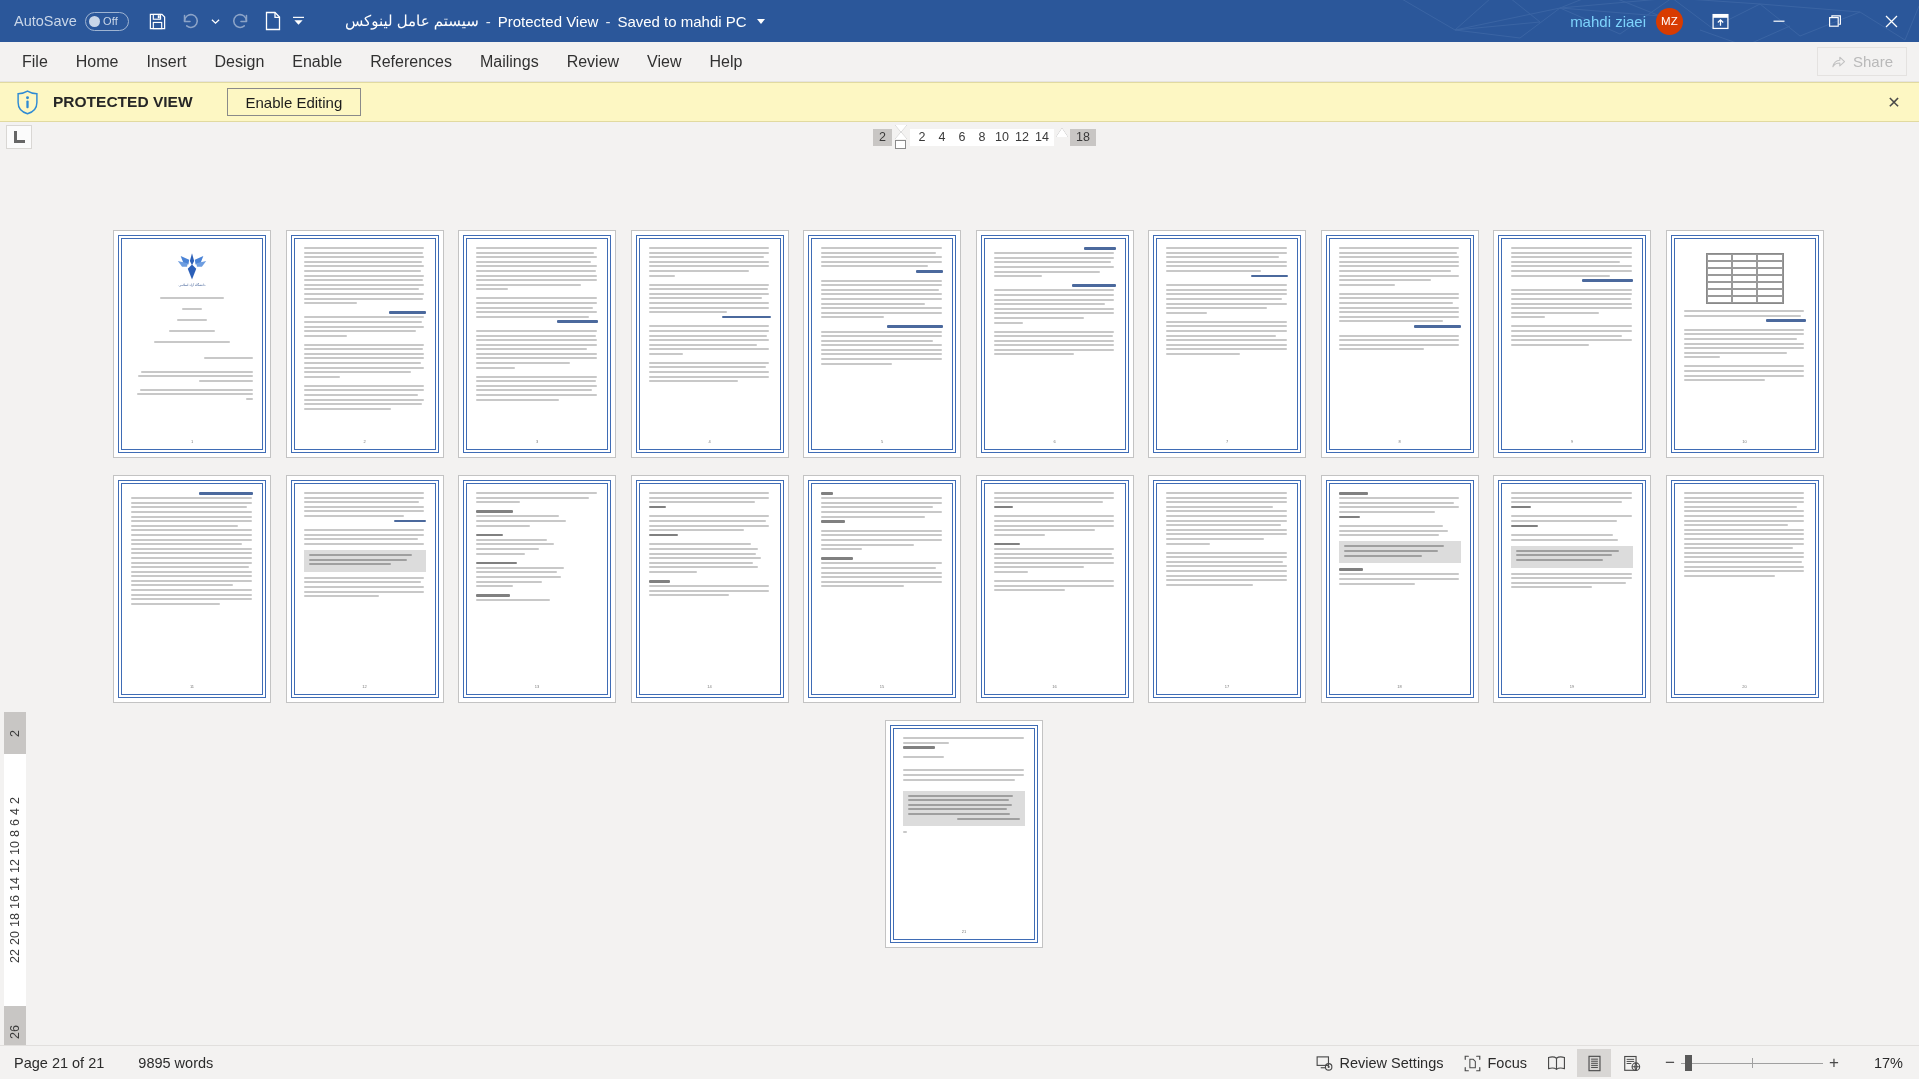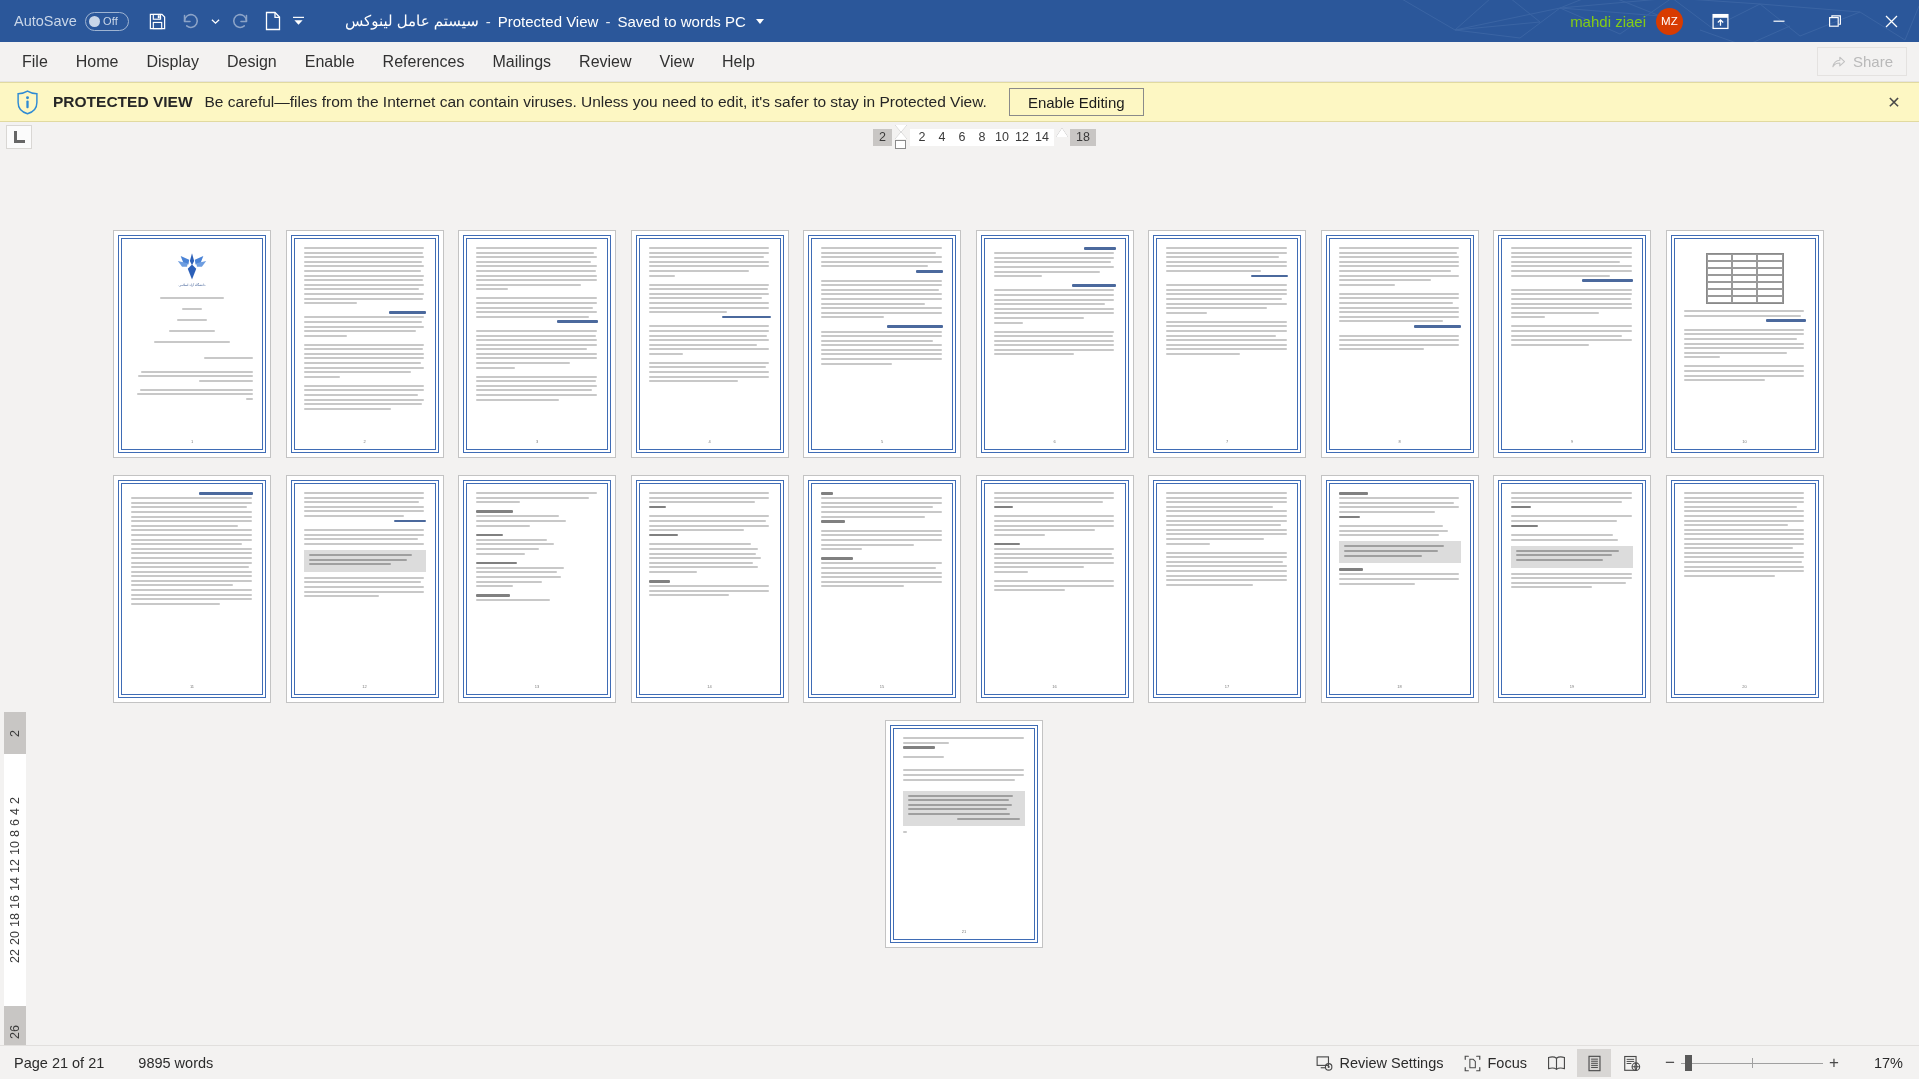--- a/index.html
+++ b/index.html
@@ -78,21 +78,21 @@
     background: transparent; border: 0; outline: 0;
     font-family: "Liberation Sans", sans-serif;
     font-size: 15px; color: #1a2a43;
     width: 380px;
   }
   .searchbox input::placeholder { color: #1f3354; opacity: .95; }
   .title-right {
     position: absolute; right: 0; top: 0; height: 42px;
     display: flex; align-items: center; z-index: 2;
   }
-  .user-name { font-size: 15px; color: #84cc16; margin-right: 10px; white-space: nowrap; }
+  .user-name { font-size: 15px; color: #7dd3fc; margin-right: 10px; white-space: nowrap; }
   .avatar {
     width: 27px; height: 27px; border-radius: 50%;
     background: #d83b01; color: #fff;
     font-size: 11.5px; letter-spacing: .3px;
     display: flex; align-items: center; justify-content: center;
     margin-right: 20px;
   }
   .ribbon-display { width: 34px; height: 34px; display:flex; align-items:center; justify-content:center; margin-right: 14px;}
   .wincaption { display: flex; align-items: center; height: 42px; }
   .wincaption > div {
@@ -371,21 +371,21 @@
         <path d="M2.5 4.5 L7 9.5 L11.5 4.5 Z" fill="#fff"></path>
       </svg>
     </div>
   </div>
 
   <div class="doc-title">
     <span>سیستم عامل لینوکس</span>
     <span class="sep">-</span>
     <span>Protected View</span>
     <span class="sep">-</span>
-    <span>Saved to words PC</span>
+    <span>Saved to mahdi PC</span>
     <span class="caret-dn"></span>
   </div>
 
 
   <div class="title-right">
     <span class="user-name">mahdi ziaei</span>
     <span class="avatar">MZ</span>
     <div class="ribbon-display">
       <svg width="19" height="19" viewBox="0 0 20 20">
         <rect x="2.2" y="2.7" width="15.6" height="14.6" fill="none" stroke="#fff" stroke-width="1.3"></rect>
@@ -410,21 +410,21 @@
           <path d="M2 2 L13 13 M13 2 L2 13" stroke="#fff" stroke-width="1.25"></path>
         </svg>
       </div>
     </div>
   </div>
 </div>
 
 <div class="tabsbar">
   <div class="tab">File</div>
   <div class="tab">Home</div>
-  <div class="tab">Display</div>
+  <div class="tab">Insert</div>
   <div class="tab">Design</div>
   <div class="tab">Enable</div>
   <div class="tab">References</div>
   <div class="tab">Mailings</div>
   <div class="tab">Review</div>
   <div class="tab">View</div>
   <div class="tab">Help</div>
 
   <div class="share-btn">
     <svg width="15" height="15" viewBox="0 0 16 16">
@@ -436,21 +436,20 @@
 
 <div class="pvbanner">
   <span class="pv-icon">
     <svg width="23" height="25" viewBox="0 0 24 26">
       <path d="M12 1.2 C8.5 3.4 5 3.9 2.2 3.9 V13 C2.2 19.6 7 23.3 12 24.8 C17 23.3 21.8 19.6 21.8 13 V3.9 C19 3.9 15.5 3.4 12 1.2 Z" fill="none" stroke="#2e8ad4" stroke-width="1.5"></path>
       <circle cx="12" cy="8" r="1.5" fill="#2e8ad4"></circle>
       <rect x="10.8" y="11" width="2.4" height="8" rx="1" fill="#2e8ad4"></rect>
     </svg>
   </span>
   <span class="pv-strong">PROTECTED VIEW</span>
-  <span class="pv-text">Be careful—files from the Internet can contain viruses. Unless you need to edit, it's safer to stay in Protected View.</span>
   <button class="enable-btn">Enable Editing</button>
   <span class="pv-close">✕</span>
 </div>
 
 <div class="ruler-row">
   <div class="tabstop">
     <span class="lglyph"></span>
   </div>
 
   <div class="hruler">

